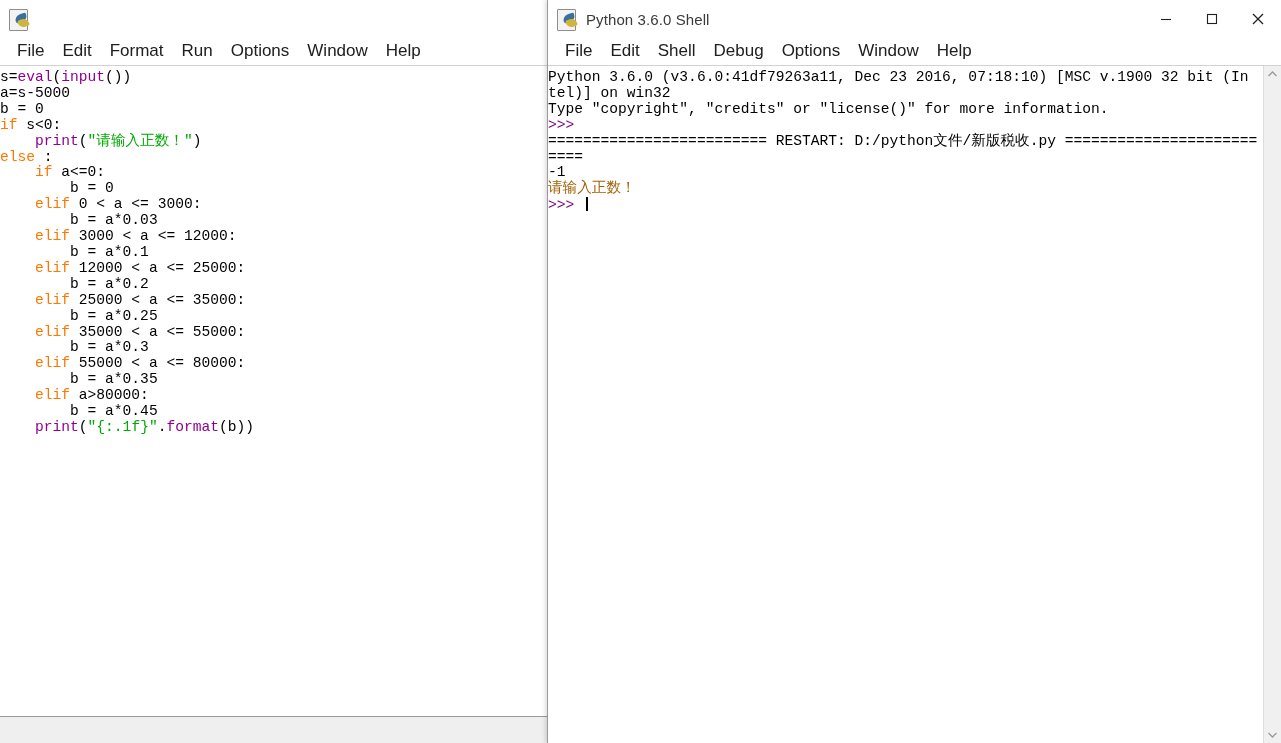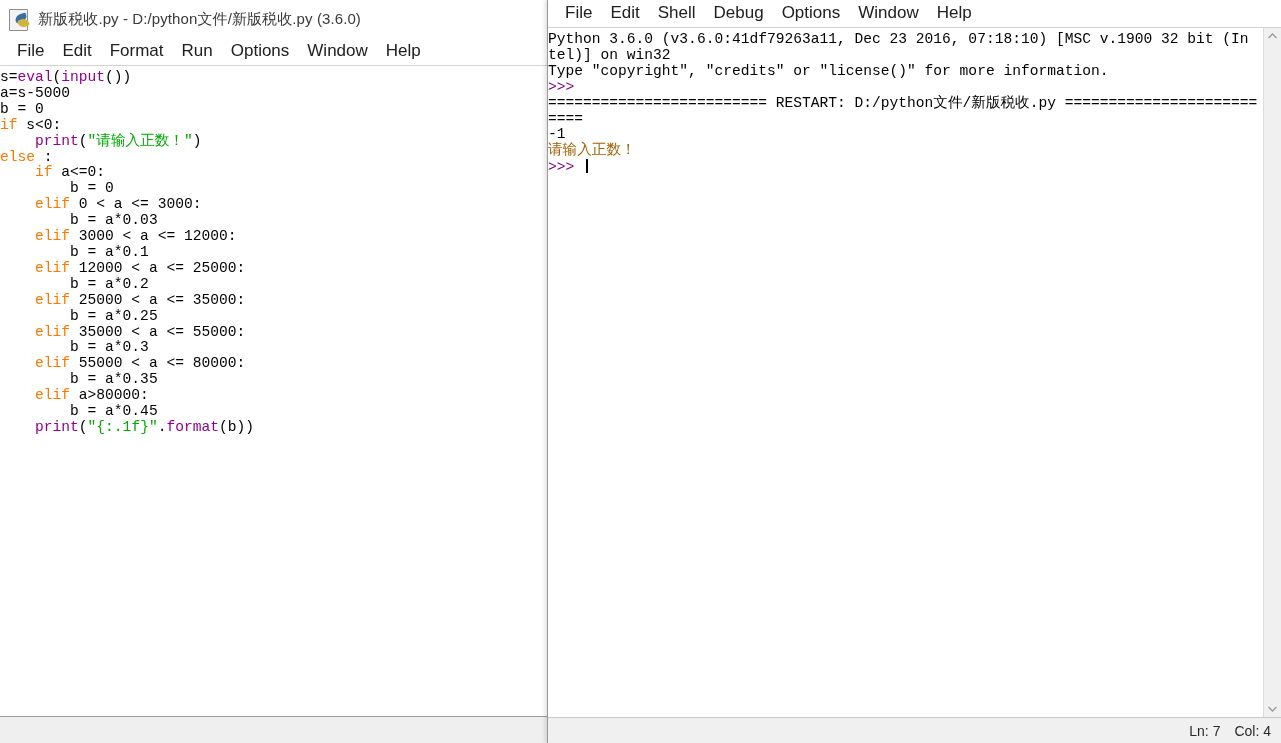--- a/index.html
+++ b/index.html
@@ -227,21 +227,20 @@
 <div id="desktop"></div>
 
 <div class="win" id="editor-window">
 
   <div class="titlebar">
     <div class="title-icon">
       <div class="icon-doc"></div>
       <div class="icon-snake-b"></div>
       <div class="icon-snake-y"></div>
     </div>
-    <div class="title-text">新版税收.py - D:/python文件/新版税收.py (3.6.0)</div>
   </div>
 
   <div class="menubar">
     <div class="menu-item">File</div>
     <div class="menu-item">Edit</div>
     <div class="menu-item">Format</div>
     <div class="menu-item">Run</div>
     <div class="menu-item">Options</div>
     <div class="menu-item">Window</div>
     <div class="menu-item">Help</div>
@@ -271,20 +270,47 @@
 <span class="plain">        b = a*0.35</span>
 <span class="plain">    </span><span class="kw">elif</span><span class="plain"> a&gt;80000:</span>
 <span class="plain">        b = a*0.45</span>
 <span class="plain">    </span><span class="builtin">print</span><span class="plain">(</span><span class="str">"{:.1f}"</span><span class="plain">.</span><span class="builtin">format</span><span class="plain">(b))</span></pre>
     </div>
   </div>
 </div>
 
 <div class="win" id="shell-window">
 
+  <div class="titlebar">
+    <div class="title-icon">
+      <div class="icon-doc"></div>
+      <div class="icon-snake-b"></div>
+      <div class="icon-snake-y"></div>
+    </div>
+    <div class="title-text">Python 3.6.0 Shell</div>
+
+    <div class="wincontrols">
+      <div class="wc">
+        <svg width="14" height="14" viewBox="0 0 14 14">
+            <line x1="2" y1="7.5" x2="12" y2="7.5" stroke="#202020" stroke-width="1.1"></line>
+          </svg>
+      </div>
+      <div class="wc">
+        <svg width="14" height="14" viewBox="0 0 14 14">
+            <rect x="2.5" y="2.5" width="9" height="9" fill="none" stroke="#202020" stroke-width="1.1"></rect>
+          </svg>
+      </div>
+      <div class="wc">
+        <svg width="16" height="16" viewBox="0 0 16 16">
+            <line x1="3" y1="3" x2="13" y2="13" stroke="#202020" stroke-width="1.2"></line>
+            <line x1="13" y1="3" x2="3" y2="13" stroke="#202020" stroke-width="1.2"></line>
+          </svg>
+      </div>
+    </div>
+  </div>
 
   <div class="menubar">
     <div class="menu-item">File</div>
     <div class="menu-item">Edit</div>
     <div class="menu-item">Shell</div>
     <div class="menu-item">Debug</div>
     <div class="menu-item">Options</div>
     <div class="menu-item">Window</div>
     <div class="menu-item">Help</div>
   </div>
@@ -310,17 +336,13 @@
       </div>
       <div class="sb-track"></div>
       <div class="sb-arrow">
         <svg width="11" height="9" viewBox="0 0 11 9">
             <polyline points="1.5,3 5.5,7 9.5,3" fill="none" stroke="#9a9a9a" stroke-width="1.3"></polyline>
           </svg>
       </div>
     </div>
   </div>
 
-  <div class="statusbar">
-    <div class="status-text">Ln: 7</div>
-    <div class="status-text">Col: 4</div>
-  </div>
 </div>
 
 </body></html>

